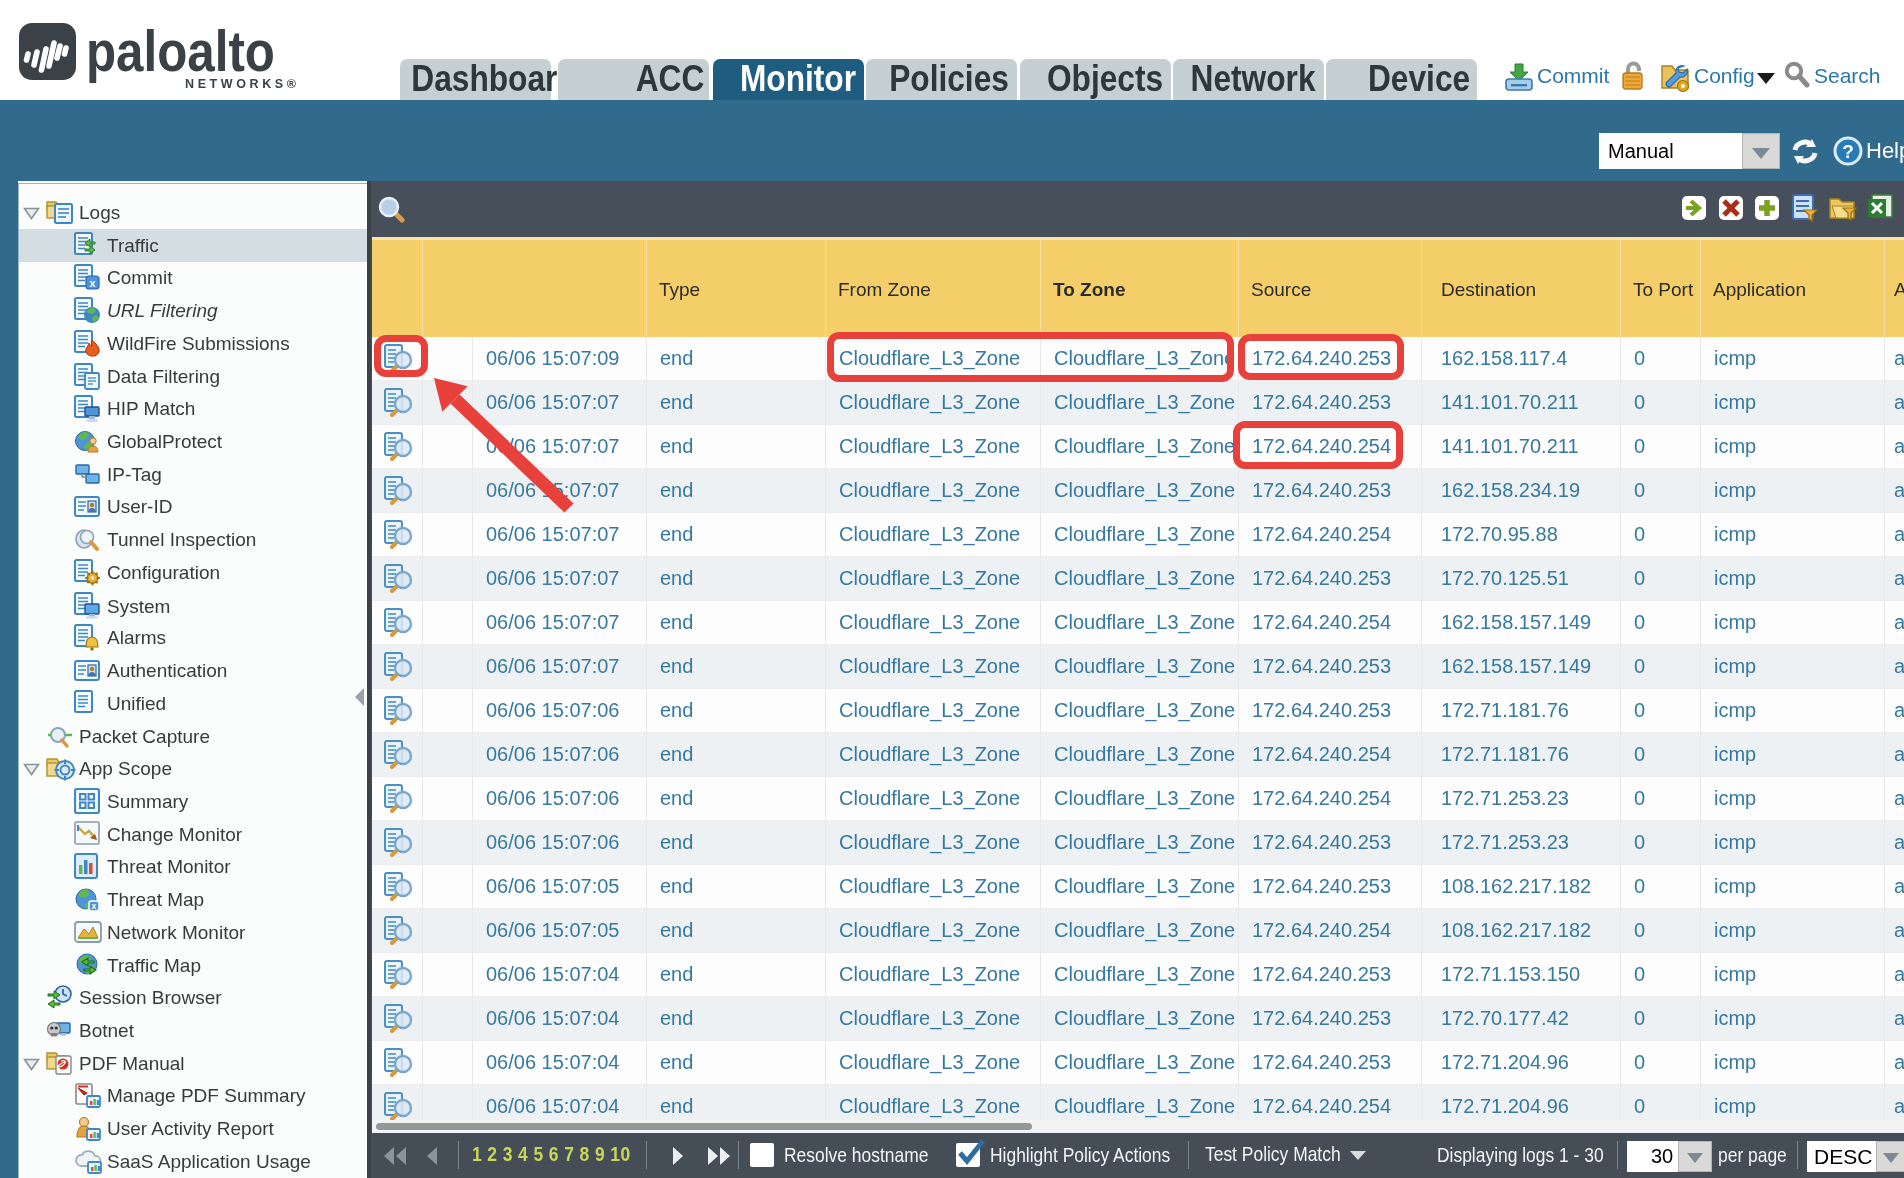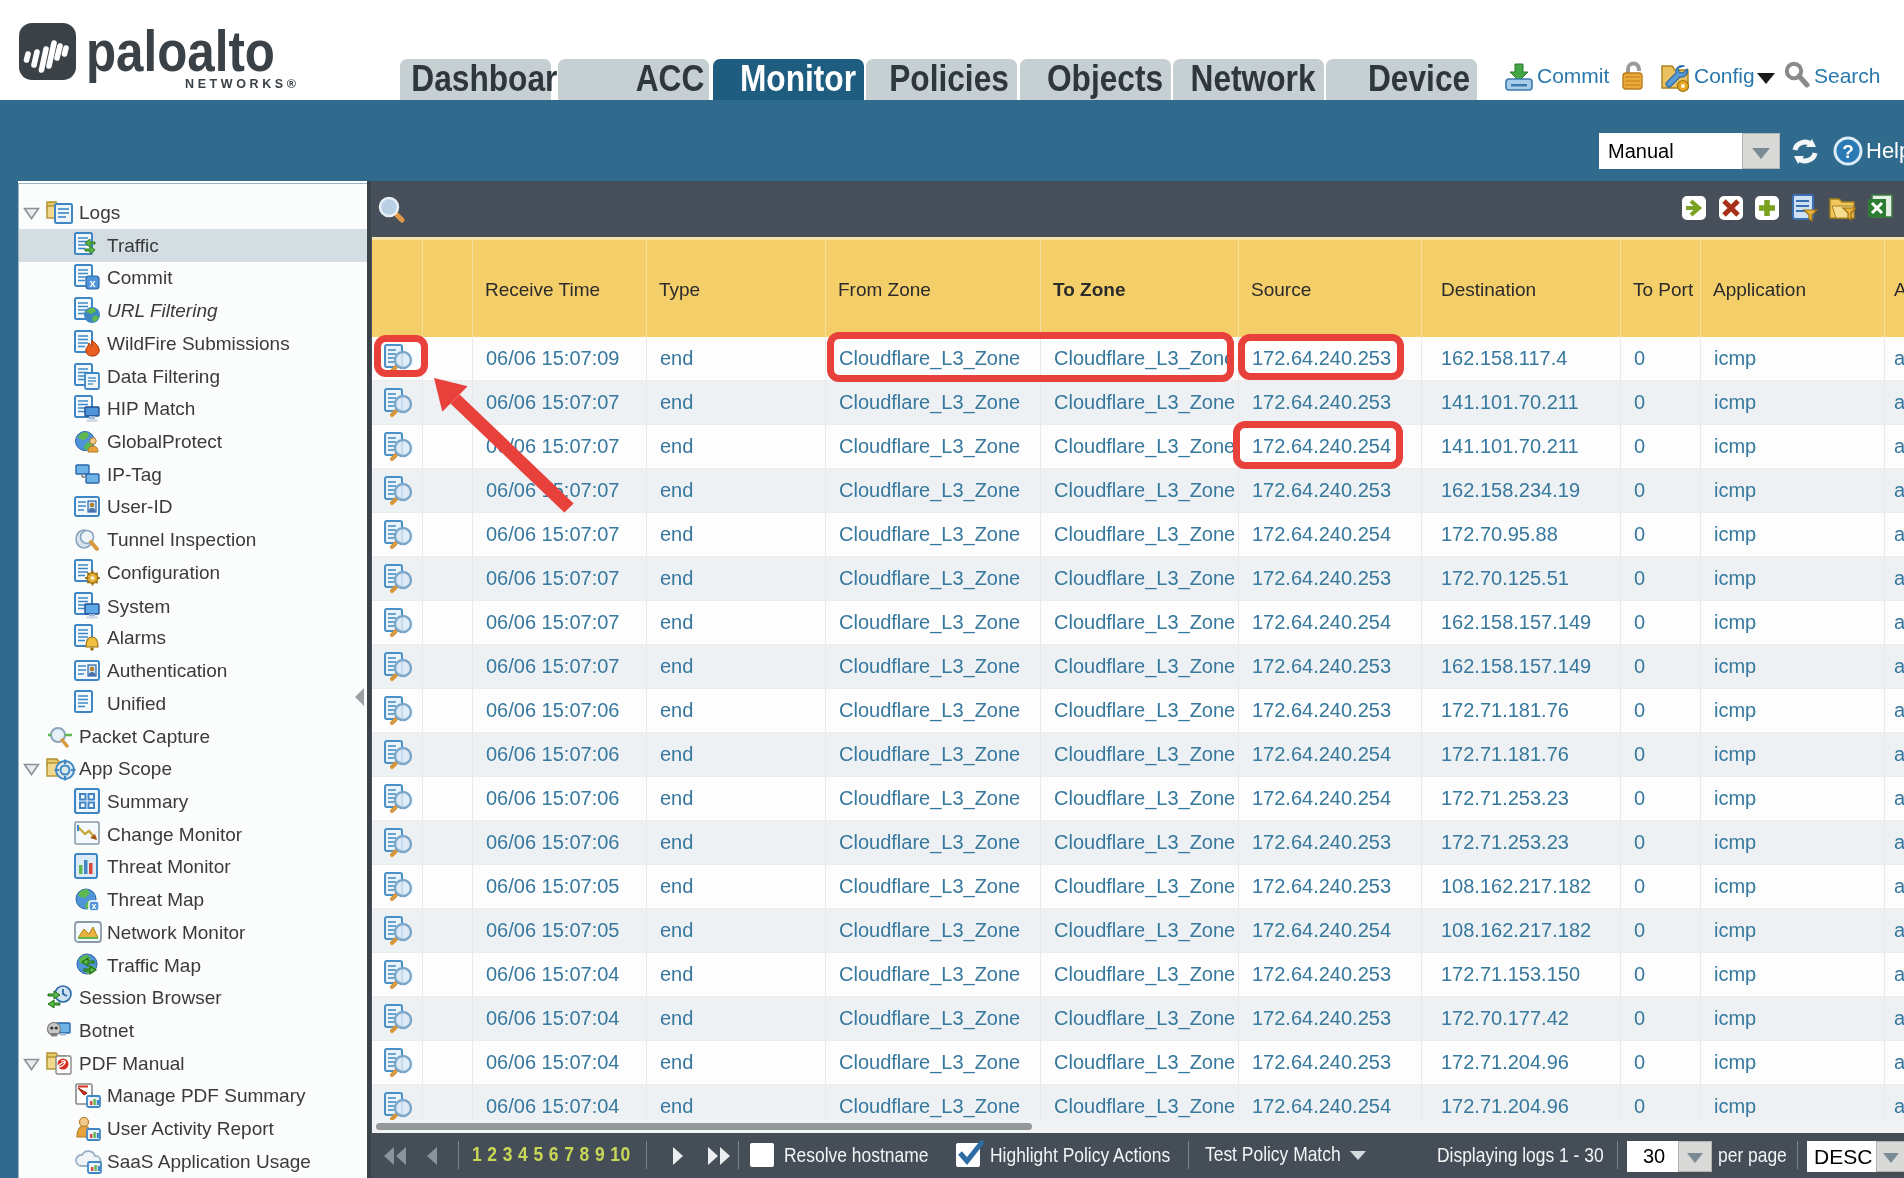--- a/index.html
+++ b/index.html
@@ -526,21 +526,20 @@
     <svg class="abs" style="left:1496px; top:13px;" width="26" height="27" viewBox="0 0 26 27">
       <rect x="5" y="1" width="20" height="22" fill="#e7f0e7" stroke="#3f7d3f" stroke-width="1.6"></rect>
       <rect x="1" y="5" width="18" height="18" fill="#2c7d33"></rect>
       <path d="M5 9 L15 19 M15 9 L5 19" stroke="#fff" stroke-width="3"></path>
     </svg>
 
     <div id="grid">
       <div id="ghead">
           <div class="hcell" style="left: 0px; width: 50px; border-left: none;"></div>
           <div class="hcell" style="left: 50px; width: 50px;"></div>
-          <div class="hcell" style="left: 100px; width: 174px;">Receive Time</div>
           <div class="hcell" style="left: 453px; width: 215px;">From Zone</div>
           <div class="hcell" style="left: 274px; width: 179px;">Type</div>
           <div class="hcell" style="left: 668px; width: 198px; font-weight: bold;">To Zone</div>
           <div class="hcell" style="left: 866px; width: 183px;">Source</div>
           <div class="hcell" style="left: 1049px; width: 199px; padding-left: 19px;">Destination</div>
           <div class="hcell" style="left: 1248px; width: 80px;">To Port</div>
           <div class="hcell" style="left: 1328px; width: 184px;">Application</div>
           <div class="hcell" style="left: 1512px; width: 36px; padding-left: 9px;">A</div>
         </div>
       <div class="rows" id="rows">
@@ -995,21 +994,21 @@
         <svg width="30" height="28" viewBox="0 0 30 28" style="position:absolute;left:1px;top:-4px;">
             <path d="M3 14 L10 22 L26 2" stroke="#2e6da4" stroke-width="5" fill="none"></path>
           </svg>
       </div>
       <div class="abs blabel" style="left:618px; top:10px; font-size:21px; color:#f2f4f5;">Highlight Policy Actions</div>
       <div class="bsep" style="left:816px;"></div>
       <div class="abs blabel" style="left:833px; top:9px; font-size:21px; color:#f2f4f5;">Test Policy Match</div>
       <div class="abs" style="left:978px; top:18px; width:0; height:0; border-left:8px solid transparent; border-right:8px solid transparent; border-top:9px solid #d7dbde;"></div>
       <div class="abs blabel" style="left:1065px; top:10px; font-size:21px; color:#f2f4f5;">Displaying logs 1 - 30</div>
       <div class="bsep" style="left:1245px;"></div>
-      <div class="abs" style="left:1255px; top:8px; width:63px; height:31px; background:#fff; font-size:20px; color:#000; line-height:31px; padding-left:16px;">30</div>
+      <div class="abs" style="left:1255px; top:8px; width:63px; height:31px; background:#fff; font-size:20px; color:#000; line-height:31px; padding-left:24px;">30</div>
       <div class="abs" style="left:1306px; top:8px; width:34px; height:31px; background:#d9d9d7; border:1px solid #b5b5b3;">
         <div style="width:0;height:0;margin:11px auto 0;border-left:8px solid transparent;border-right:8px solid transparent;border-top:10px solid #7b8b95;"></div>
       </div>
       <div class="abs blabel" style="left:1346px; top:10px; font-size:21px; color:#f2f4f5;">per page</div>
       <div class="bsep" style="left:1425px;"></div>
       <div class="abs" style="left:1435px; top:8px; width:69px; height:31px; background:#fff; font-size:21px; color:#000; line-height:31px; padding-left:7px;">DESC</div>
       <div class="abs" style="left:1504px; top:8px; width:29px; height:31px; background:#d9d9d7; border:1px solid #b5b5b3;">
         <div style="width:0;height:0;margin:11px auto 0;border-left:8px solid transparent;border-right:8px solid transparent;border-top:10px solid #7b8b95;"></div>
       </div>
     </div>

